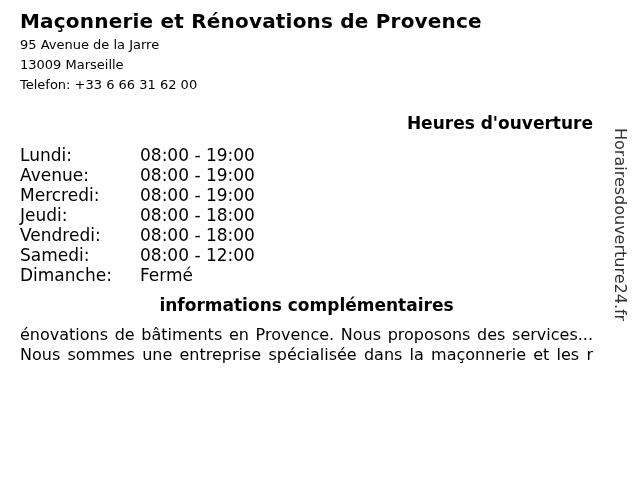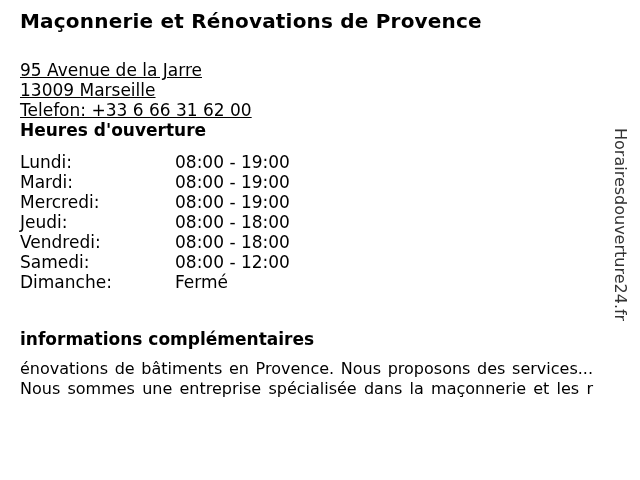--- a/index.html
+++ b/index.html
@@ -23,57 +23,58 @@
   .content {
     position: absolute;
     left: 20px;
     top: 8px;
     width: 573px;
   }
   .business-name {
     font-size: 20px;
     font-weight: bold;
     line-height: 26px;
-    margin: 0 0 26px 0;
+    margin: 0 0 1px 0;
     letter-spacing: 0.2px;
   }
   .contact-block {
-    font-size: 17px;
+    font-size: 13px;
     line-height: 20px;
-    text-decoration: underline;
   }
   .contact-line {
     white-space: nowrap;
   }
   .section-heading {
     font-size: 17px;
     font-weight: bold;
     line-height: 20px;
     margin: 0;
   }
   .hours-heading {
+    margin-top: 18px;
+    text-align: right;
   }
   .hours-table {
     margin-top: 12px;
     font-size: 17px;
     line-height: 20px;
   }
   .hours-row {
     display: flex;
-    gap: 35px;
   }
   .day-label {
     width: 120px;
     flex: 0 0 120px;
   }
   .time-value {
     flex: 1;
   }
   .info-heading {
-    margin-top: 37px;
+    margin-top: 10px;
+    text-align: center;
   }
   .info-paragraph {
     margin-top: 10px;
     font-size: 16px;
     line-height: 20px;
   }
   .info-line-justified {
     text-align: justify;
     text-align-last: justify;
   }
@@ -104,21 +105,21 @@
     </div>
 
     <h2 class="section-heading hours-heading">Heures d'ouverture</h2>
 
     <div class="hours-table">
       <div class="hours-row">
         <span class="day-label">Lundi:</span>
         <span class="time-value">08:00 - 19:00</span>
       </div>
       <div class="hours-row">
-        <span class="day-label">Mardi:</span>
+        <span class="day-label">Avenue:</span>
         <span class="time-value">08:00 - 19:00</span>
       </div>
       <div class="hours-row">
         <span class="day-label">Mercredi:</span>
         <span class="time-value">08:00 - 19:00</span>
       </div>
       <div class="hours-row">
         <span class="day-label">Jeudi:</span>
         <span class="time-value">08:00 - 18:00</span>
       </div>

